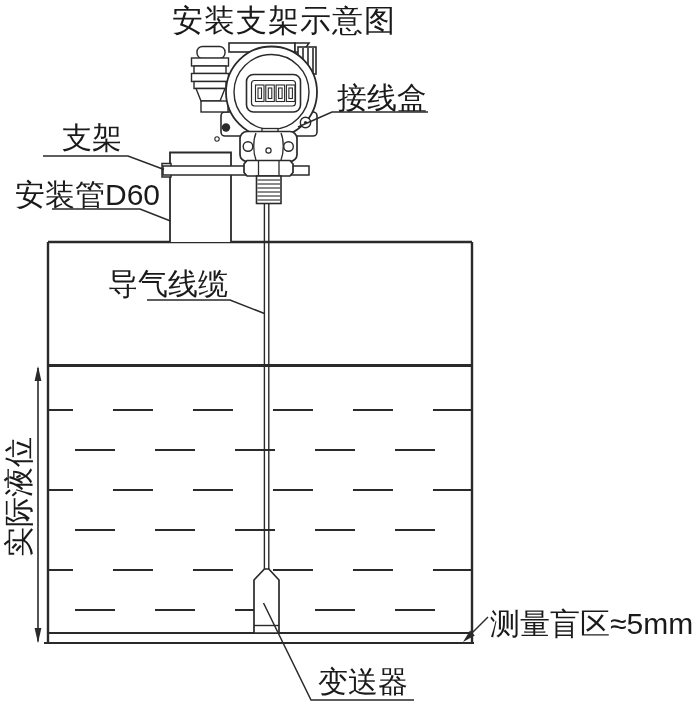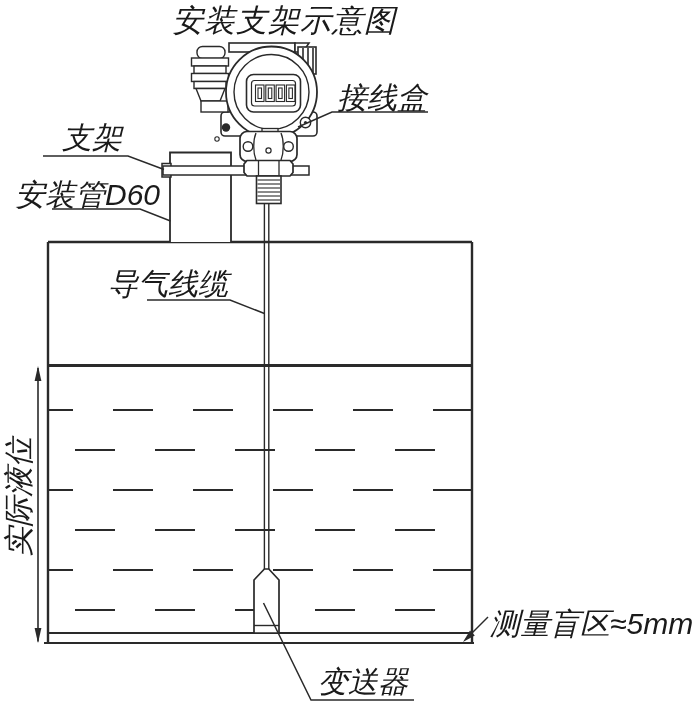--- a/index.html
+++ b/index.html
@@ -1,17 +1,17 @@
 <!DOCTYPE html>
 <html><head>
 <meta charset="utf-8">
 <style>
   html,body{margin:0;padding:0;background:#ffffff;}
   .page{position:relative;width:700px;height:708px;background:#ffffff;overflow:hidden;
-        font-family:"Liberation Sans",sans-serif;font-style:italic;}
+        font-family:"Liberation Sans",sans-serif;}
   svg text{font-family:"Liberation Sans","DejaVu Sans",sans-serif;fill:#1a1a1a;}
   .t-label{font-size:30px;}
   .t-title{font-size:31px;letter-spacing:1px;}
   .ln{stroke:#2a2a2a;fill:none;}
   .wf{fill:#ffffff;stroke:#2a2a2a;}
 </style>
 </head>
 <body>
 
 <div class="page">

